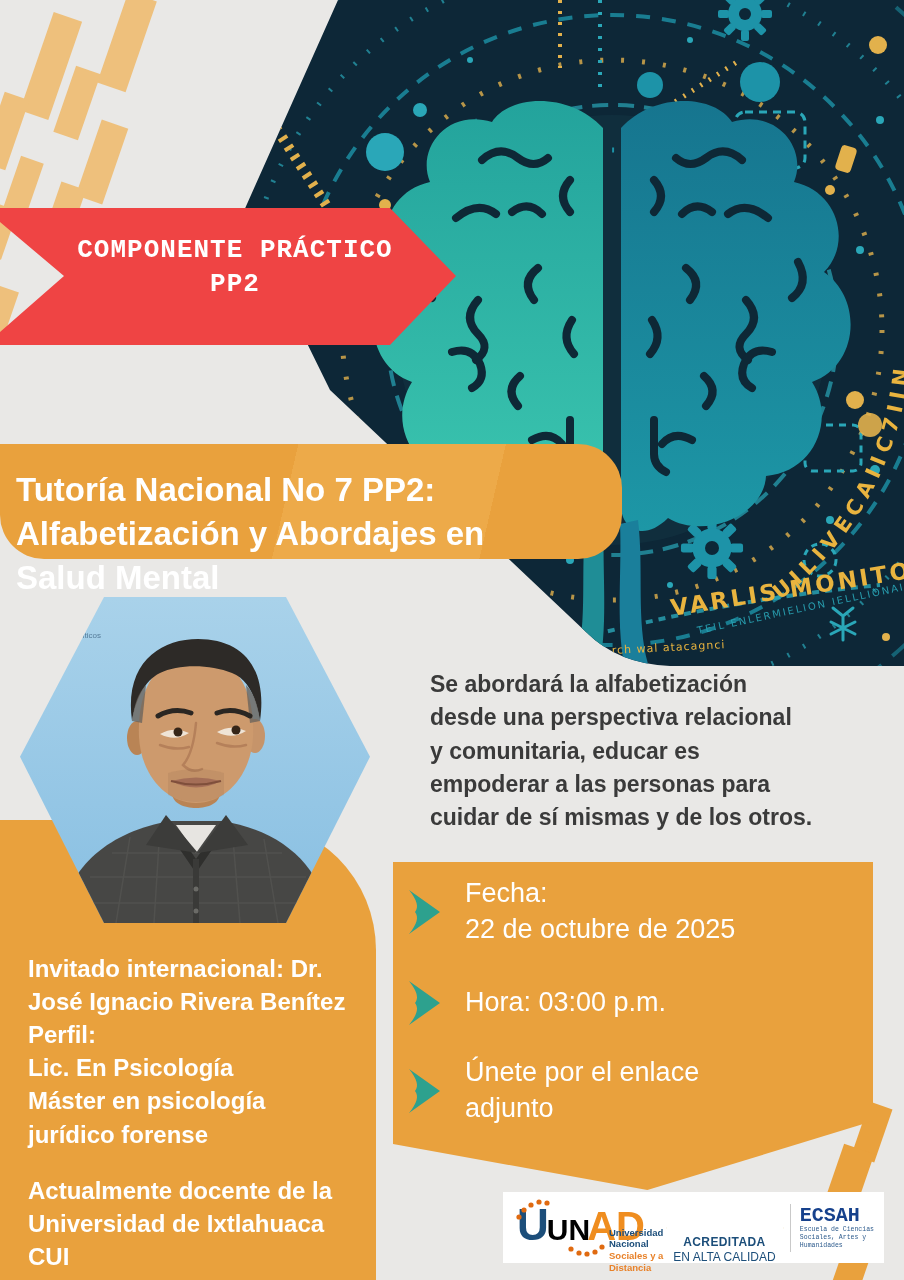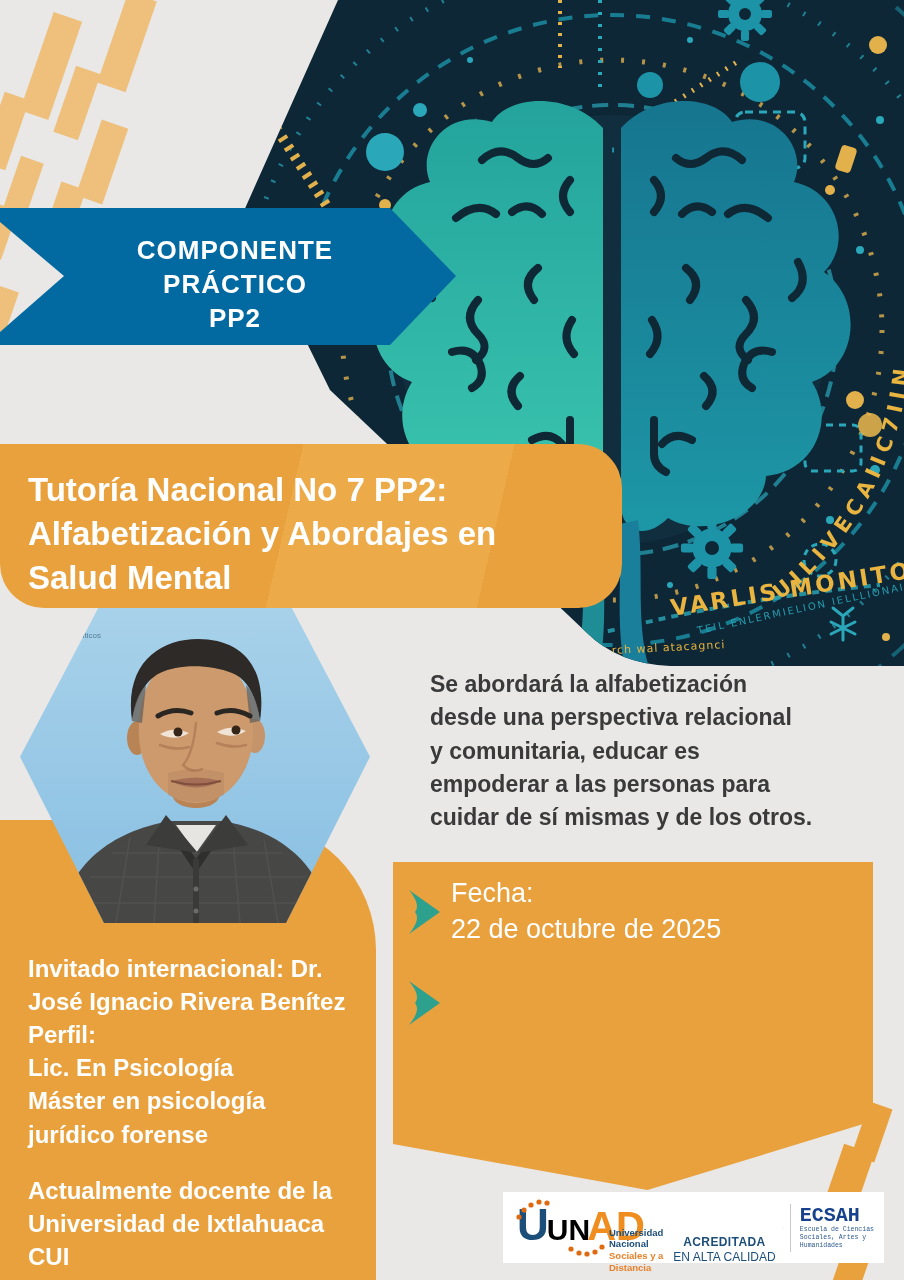--- a/index.html
+++ b/index.html
@@ -4,46 +4,46 @@
 <style>
   html,body{margin:0;padding:0;background:#ffffff;}
   .page{position:relative;width:904px;height:1280px;margin:0 auto;background:#e9e8e6;overflow:hidden;
         font-family:"Liberation Sans","DejaVu Sans",sans-serif;}
   
   .bar{position:absolute;background:#eec07c;transform:rotate(19deg);z-index:0;}
   .slash{position:absolute;background:#e9a13d;transform:rotate(19deg);z-index:3;}
   
   .panel-svg{position:absolute;left:220px;top:0;width:684px;height:670px;z-index:1;}
   
-  .banner{position:absolute;left:0;top:208px;width:456px;height:146px;background:#0369a1;z-index:6;
-          clip-path:polygon(0 0,390px 0,456px 68px,390px 137px,0 137px,0 124px,64px 68px,0 14px);}
+  .banner{position:absolute;left:0;top:208px;width:456px;height:146px;background:#ef4444;z-index:6;
+          clip-path:polygon(0 0,390px 0,456px 68px,390px 137px,0 137px,0 124px,64px 68px,0 14px);font-family:Liberation Mono, monospace;}
   .banner-text{position:absolute;left:62px;top:26px;width:346px;text-align:center;color:#ffffff;
                font-size:26px;font-weight:bold;letter-spacing:1px;line-height:1.3;white-space:pre-line;}
   
-  .titlebox{position:absolute;left:0;top:444px;width:622px;height:164px;z-index:5;
+  .titlebox{position:absolute;left:0;top:444px;width:622px;height:115px;z-index:5;
             background:linear-gradient(103deg,#e9a13d 46%,#edaa49 46%,#edaa49 78%,#e9a13d 78%);
-            border-radius:0 44px 44px 44px;box-sizing:border-box;padding:24px 28px;}
+            border-radius:0 44px 44px 44px;box-sizing:border-box;padding:24px 16px;}
   .titlebox h1{margin:0;color:#ffffff;font-size:33px;line-height:1.33;font-weight:bold;white-space:pre-line;}
   
   .descr{position:absolute;left:430px;top:668px;width:462px;z-index:2;color:#3a3a3a;
          font-size:23px;line-height:1.45;white-space:pre-line;font-weight:bold;}
   
   .blob{position:absolute;left:0;top:820px;width:376px;height:460px;background:#e9a13d;
         border-top-right-radius:130px;z-index:2;}
   .speaker-text{position:absolute;left:28px;width:348px;z-index:4;color:#ffffff;font-weight:bold;
                 font-size:24px;line-height:1.38;white-space:pre-line;}
   
   .hexa{position:absolute;left:20px;top:597px;width:350px;height:326px;z-index:3;
         clip-path:polygon(0 49%,24% 0,76% 0,100% 49%,76% 100%,24% 100%);}
   .photo-frag{position:absolute;left:56px;top:34px;font-size:8px;color:#3a5f7e;opacity:.75;z-index:2;}
   
   .infobox{position:absolute;left:393px;top:862px;width:480px;height:328px;background:#e9a13d;z-index:4;
            clip-path:polygon(0 0,100% 0,100% 79%,53% 100%,0 86%);box-sizing:border-box;
            padding:14px 18px 0 14px;}
-  .frow{display:flex;align-items:center;gap:10px;margin-bottom:30px;}
+  .frow{display:flex;align-items:center;gap:24px;margin-bottom:30px;}
   .frow.first{margin-bottom:34px;}
   .frow .txt{color:#ffffff;font-size:27px;line-height:1.32;white-space:pre-line;}
   .chev{flex:0 0 34px;}
   
   .strip{position:absolute;left:503px;top:1192px;width:381px;height:71px;background:#ffffff;z-index:5;
          display:flex;align-items:center;box-sizing:border-box;padding:0 10px;gap:7px;}
   .unad{position:relative;width:146px;height:58px;flex:0 0 auto;}
   .unad .letters{position:absolute;left:4px;top:4px;display:flex;align-items:baseline;}
   .unad .u{color:#1c4e7a;font-size:44px;font-weight:bold;line-height:1;}
   .unad .n{color:#000000;font-size:30px;font-weight:bold;line-height:1;margin-left:-2px;}
@@ -292,20 +292,28 @@
       <svg class="chev" width="34" height="44" viewBox="0 0 34 44">
         <path d="M2,0 L33,22 L2,44 C10,34 12,27 8,22 C12,17 10,10 2,0 Z" fill="#2da18e"></path>
       </svg>
       <div class="txt">Fecha:
 22 de octubre de 2025</div>
     </div>
     <div class="frow">
       <svg class="chev" width="34" height="44" viewBox="0 0 34 44">
         <path d="M2,0 L33,22 L2,44 C10,34 12,27 8,22 C12,17 10,10 2,0 Z" fill="#2da18e"></path>
       </svg>
+      <div class="txt">Hora: 03:00 p.m.</div>
+    </div>
+    <div class="frow">
+      <svg class="chev" width="34" height="44" viewBox="0 0 34 44">
+        <path d="M2,0 L33,22 L2,44 C10,34 12,27 8,22 C12,17 10,10 2,0 Z" fill="#2da18e"></path>
+      </svg>
+      <div class="txt">Únete por el enlace
+adjunto</div>
     </div>
   </div>
 
   <div class="slash" style="left:860px;top:1104px;width:24px;height:56px"></div>
   <div class="slash" style="left:826px;top:1146px;width:32px;height:106px"></div>
   <div class="slash" style="left:834px;top:1256px;width:28px;height:46px"></div>
 
   <div class="strip">
     <div class="unad">
       <div class="letters">

